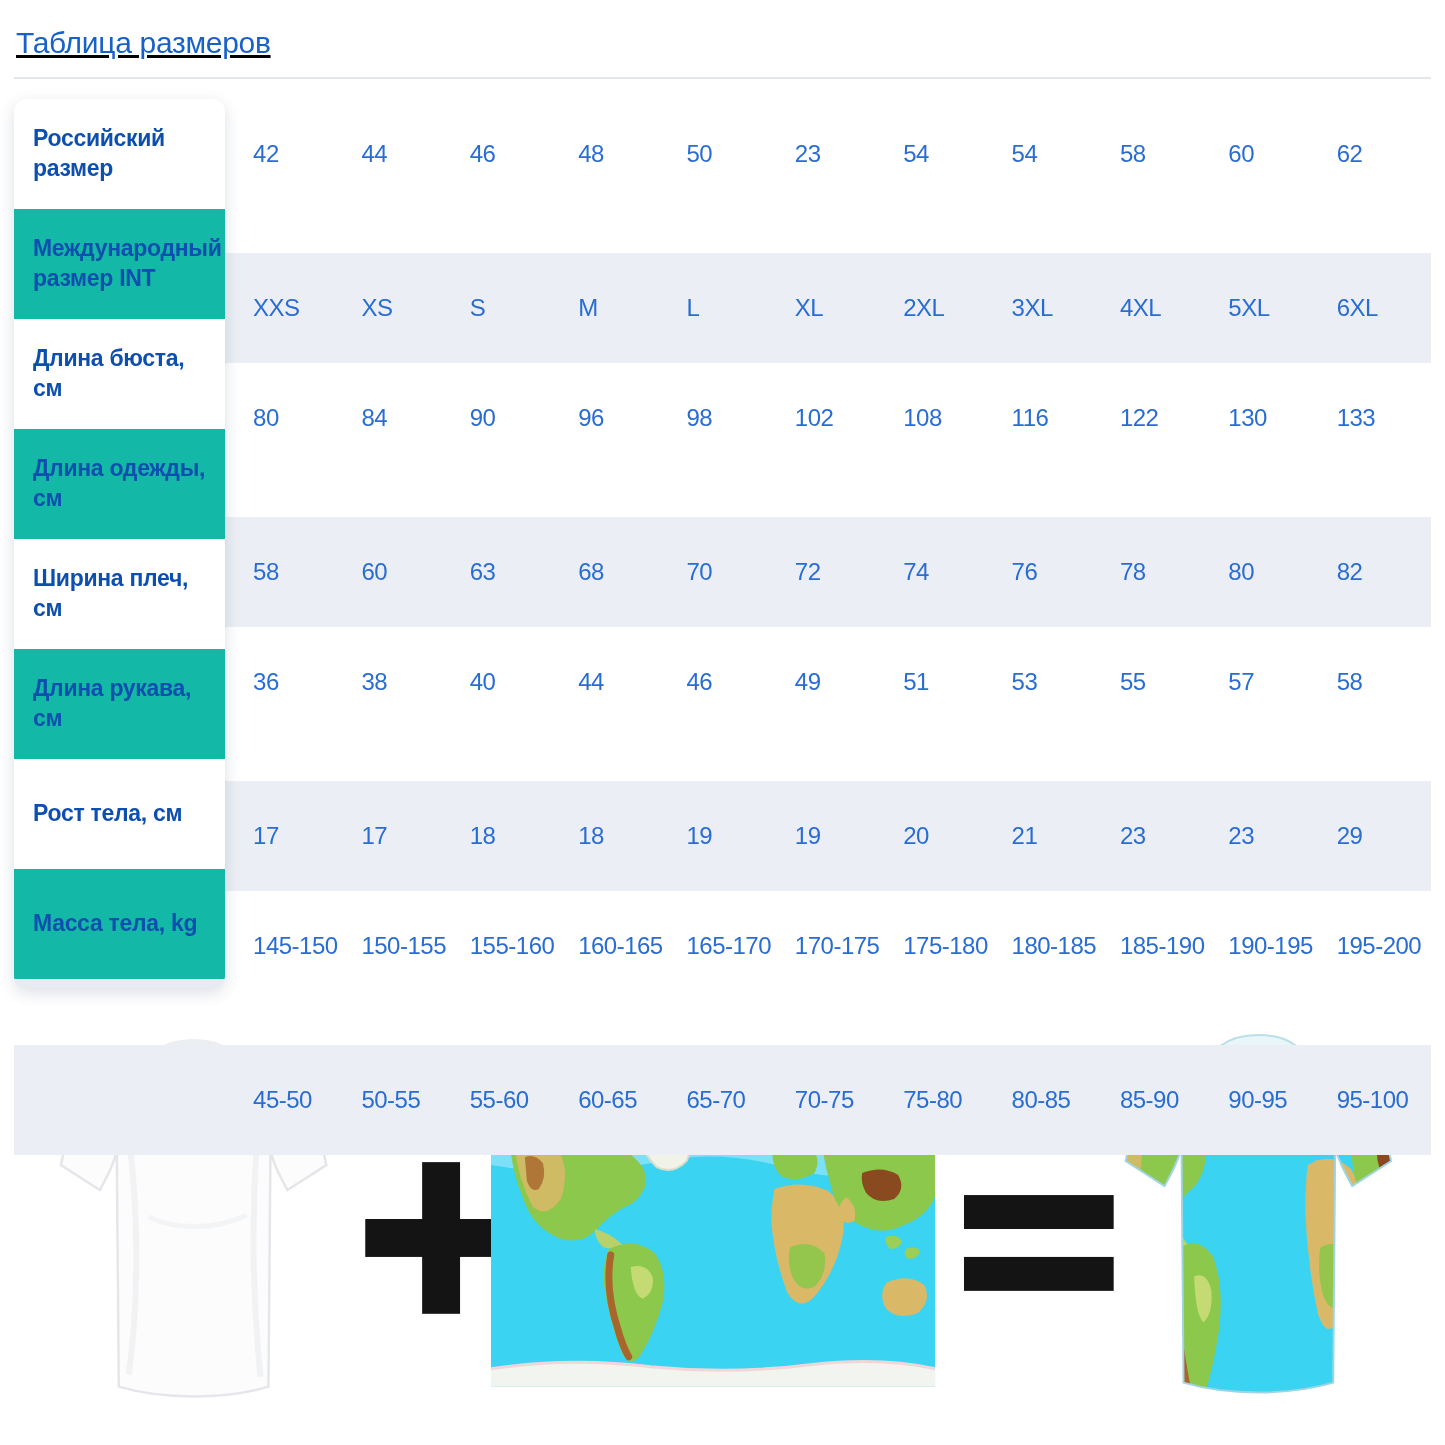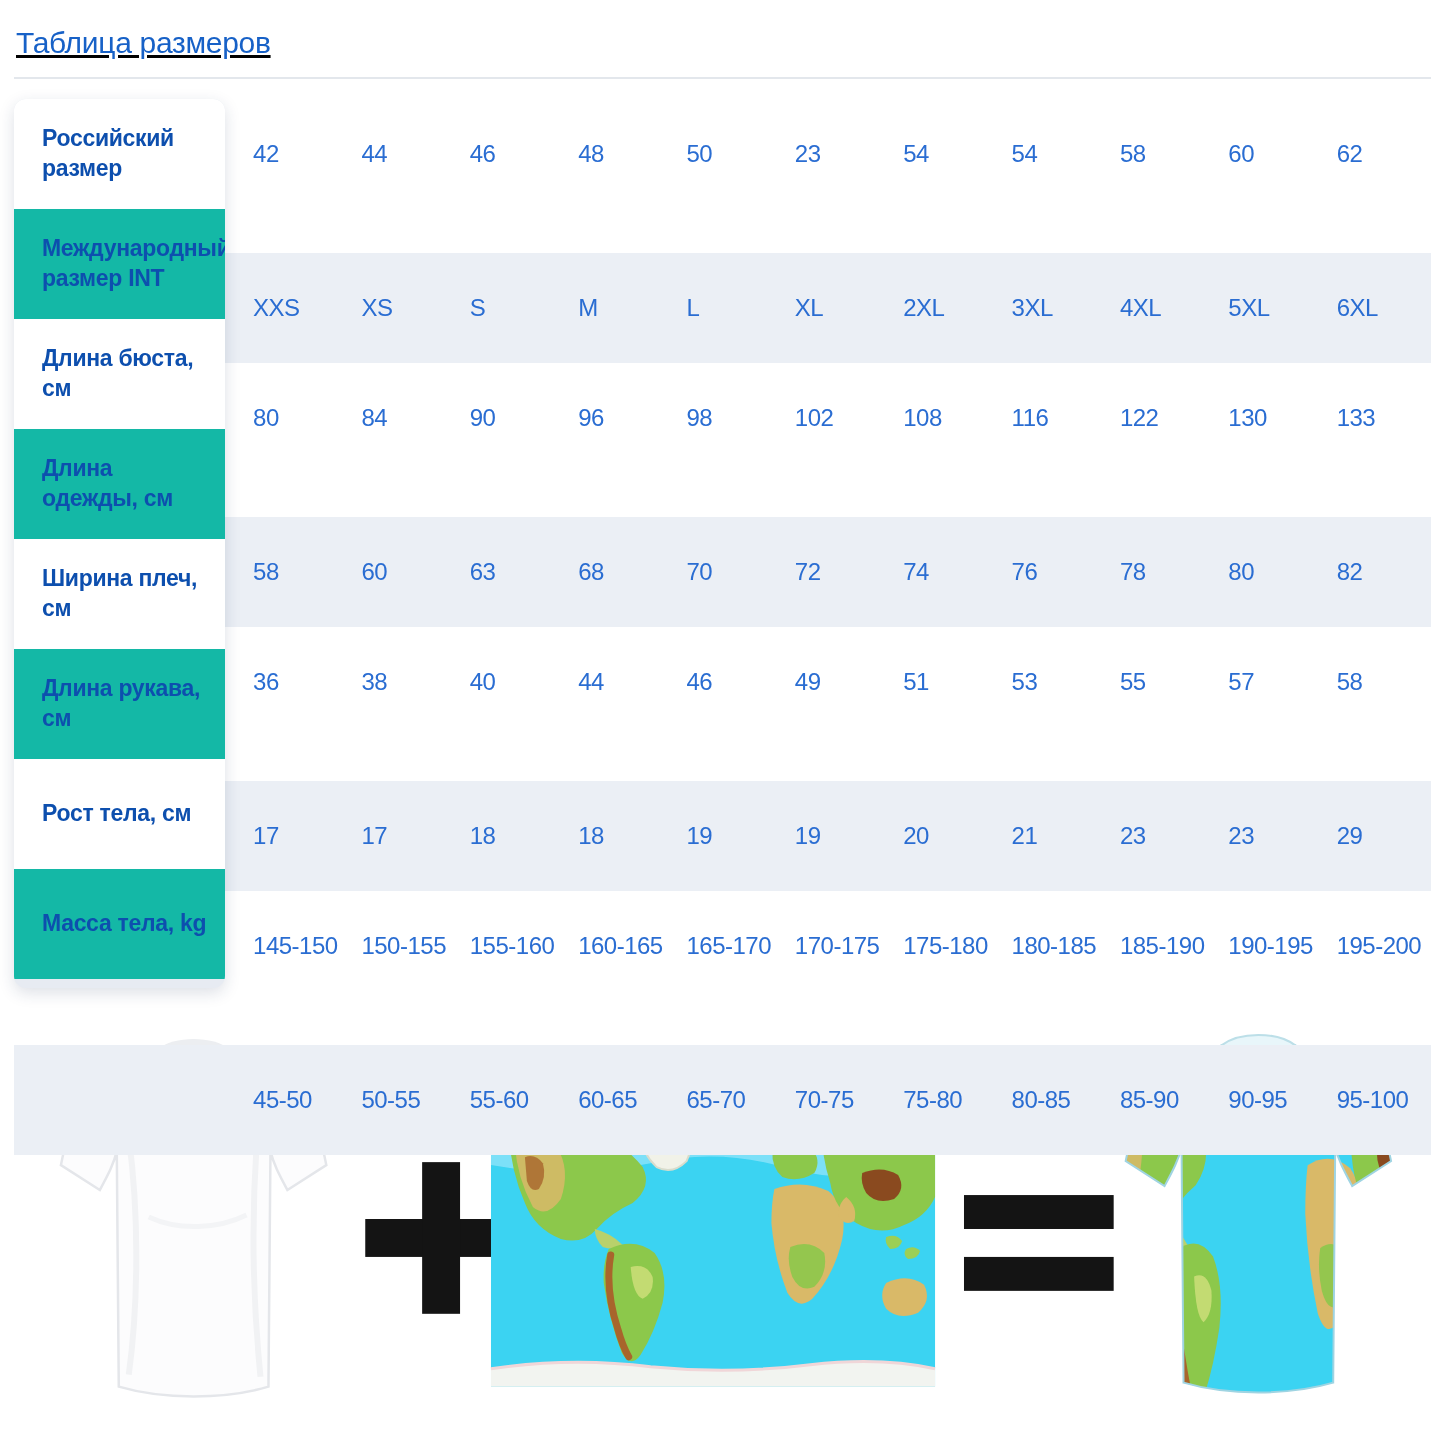--- a/index.html
+++ b/index.html
@@ -19,21 +19,21 @@
   .tcell{
     flex:1;display:flex;align-items:center;padding-left:14px;box-sizing:border-box;
     font-size:24px;color:#2a6dd2;letter-spacing:-0.5px;white-space:nowrap;
   }
   .label-card{
     position:absolute;left:0;top:0;width:211px;height:889px;
     background:#e7ebf2;border-radius:12px;overflow:hidden;
     box-shadow:0 5px 16px rgba(30,50,90,.15);
   }
   .tlabel{
-    height:110px;display:flex;align-items:center;padding:0 14px 0 28px;box-sizing:border-box;
+    height:110px;display:flex;align-items:center;padding:0 14px 0 19px;box-sizing:border-box;
     font-size:23px;font-weight:700;color:#0d4fae;line-height:1.3;letter-spacing:-0.3px;
   }
   .tlabel.odd{background:#ffffff;}
   .tlabel.even{background:#14b8a6;}
 
   .illustration{margin:30px 14px 0;}
   .illustration svg{display:block;}
 </style>
 </head>
 <body>

